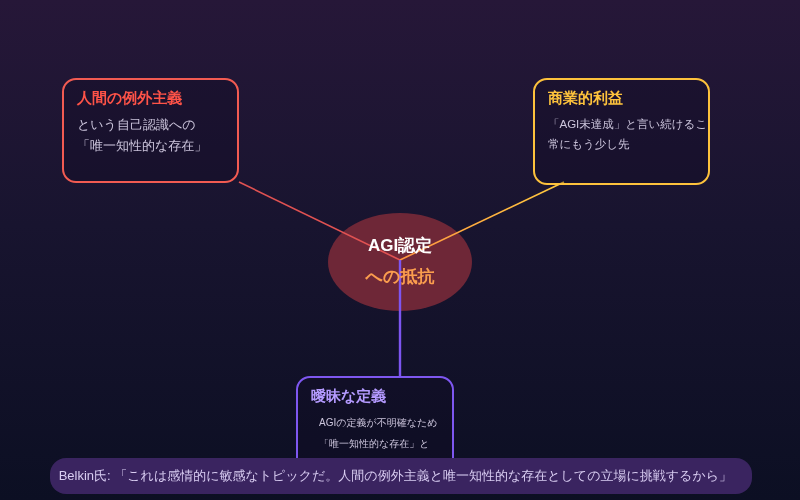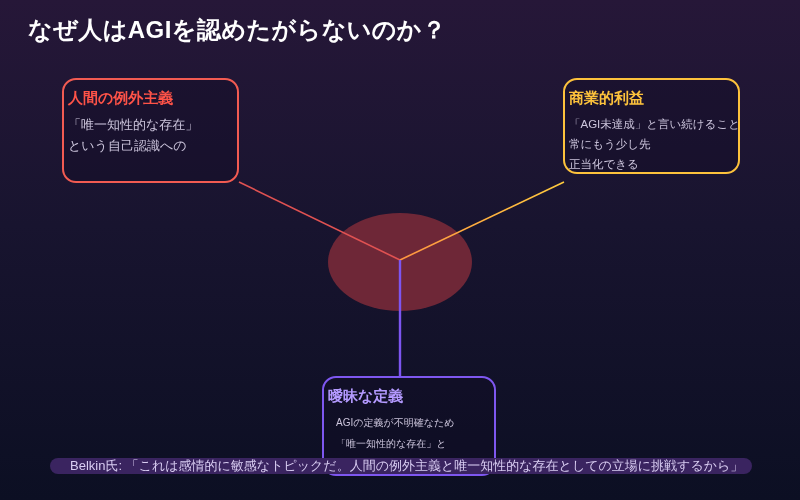--- a/index.html
+++ b/index.html
@@ -28,21 +28,21 @@
     position: absolute;
     left: 0; top: 0;
     width: 800px; height: 500px;
     z-index: 2;
     pointer-events: none;
   }
   .node {
     position: absolute;
     box-sizing: border-box;
     border-radius: 14px;
-    padding: 9px 4px;
+    padding: 9px 13px;
     background: rgba(18, 12, 36, 0.35);
     z-index: 3;
     overflow: hidden;
   }
   .node-title {
     font-size: 15px;
     font-weight: bold;
     margin-bottom: 6px;
     white-space: nowrap;
   }
@@ -51,29 +51,29 @@
     white-space: nowrap;
   }
   .node-left {
     left: 62px; top: 78px;
     width: 177px; height: 105px;
     border: 2px solid #f25b52;
   }
   .node-left .node-title { color: #ff5348; }
   .node-left .node-line { font-size: 13px; line-height: 21px; }
   .node-right {
-    left: 563px; top: 78px;
-    width: 177px; height: 96px;
+    left: 533px; top: 78px;
+    width: 177px; height: 107px;
     border: 2px solid #fdc23c;
   }
   .node-right .node-title { color: #fdc23c; }
   .node-right .node-line { font-size: 11.5px; line-height: 20px; }
   .node-bottom {
-    left: 322px; top: 376px;
-    width: 174px; height: 100px;
+    left: 296px; top: 376px;
+    width: 158px; height: 100px;
     border: 2px solid #7e57f0;
   }
   .node-bottom .node-title { color: #b49aff; }
   .node-bottom .node-line { font-size: 10px; line-height: 21px; margin-left: 8px; }
   .center-node {
     position: absolute;
     left: 328px; top: 213px;
     width: 144px; height: 98px;
     border-radius: 50%;
     background: #6e2737;
@@ -87,68 +87,71 @@
     z-index: 4;
     font-weight: bold;
     font-size: 17px;
     line-height: 31px;
   }
   .center-label .l1 { color: #ffffff; }
   .center-label .l2 { color: #fb9d4e; }
   .quote-bar {
     position: absolute;
     left: 50px; top: 458px;
-    width: 702px; height: 16px;
+    width: 702px; height: 36px;
     box-sizing: border-box;
     border-radius: 16px;
     background: #3a2460;
     z-index: 5;
     display: flex;
     align-items: center;
     padding: 0 20px;
+    justify-content: flex-end;
   }
   .quote-text {
     color: #d9cdf2;
     font-size: 13px;
     white-space: nowrap;
   }
 </style>
 </head>
 <body>
 
 <div class="stage">
 
-  <div class="page-title">なぜ人はAGIを認めたがらないのか？</div>
 
   <div class="center-node"></div>
 
   <svg class="edges" viewBox="0 0 800 500">
     <defs>
       <linearGradient id="yellowEdge" gradientUnits="userSpaceOnUse" x1="400" y1="260" x2="564" y2="182">
         <stop offset="0" stop-color="#ff9440"></stop>
         <stop offset="1" stop-color="#ffcb3e"></stop>
       </linearGradient>
     </defs>
     <line x1="239" y1="182" x2="400" y2="260" stroke="#e05252" stroke-width="1.6"></line>
     <line x1="564" y1="182" x2="400" y2="260" stroke="url(#yellowEdge)" stroke-width="1.6"></line>
     <line x1="400" y1="260" x2="400" y2="377" stroke="#7d55f0" stroke-width="2.4"></line>
   </svg>
 
+  <div class="center-label">
+    <div class="l1">AGI認定</div>
+    <div class="l2">への抵抗</div>
+  </div>
 
   <div class="node node-left">
     <div class="node-title">人間の例外主義</div>
+    <div class="node-line">という自己認識への</div>
     <div class="node-line">「唯一知性的な存在」</div>
-    <div class="node-line">という自己認識への</div>
   </div>
 
   <div class="node node-right">
     <div class="node-title">商業的利益</div>
     <div class="node-line">「AGI未達成」と言い続けることで</div>
     <div class="node-line">常にもう少し先</div>
-    <div class="node-line">正当化できる</div>
   </div>
 
   <div class="node node-bottom">
     <div class="node-title">曖昧な定義</div>
     <div class="node-line">AGIの定義が不明確なため</div>
     <div class="node-line">「唯一知性的な存在」と</div>
     <div class="node-line">ゴールポストが動く</div>
   </div>
 
   <div class="quote-bar">

